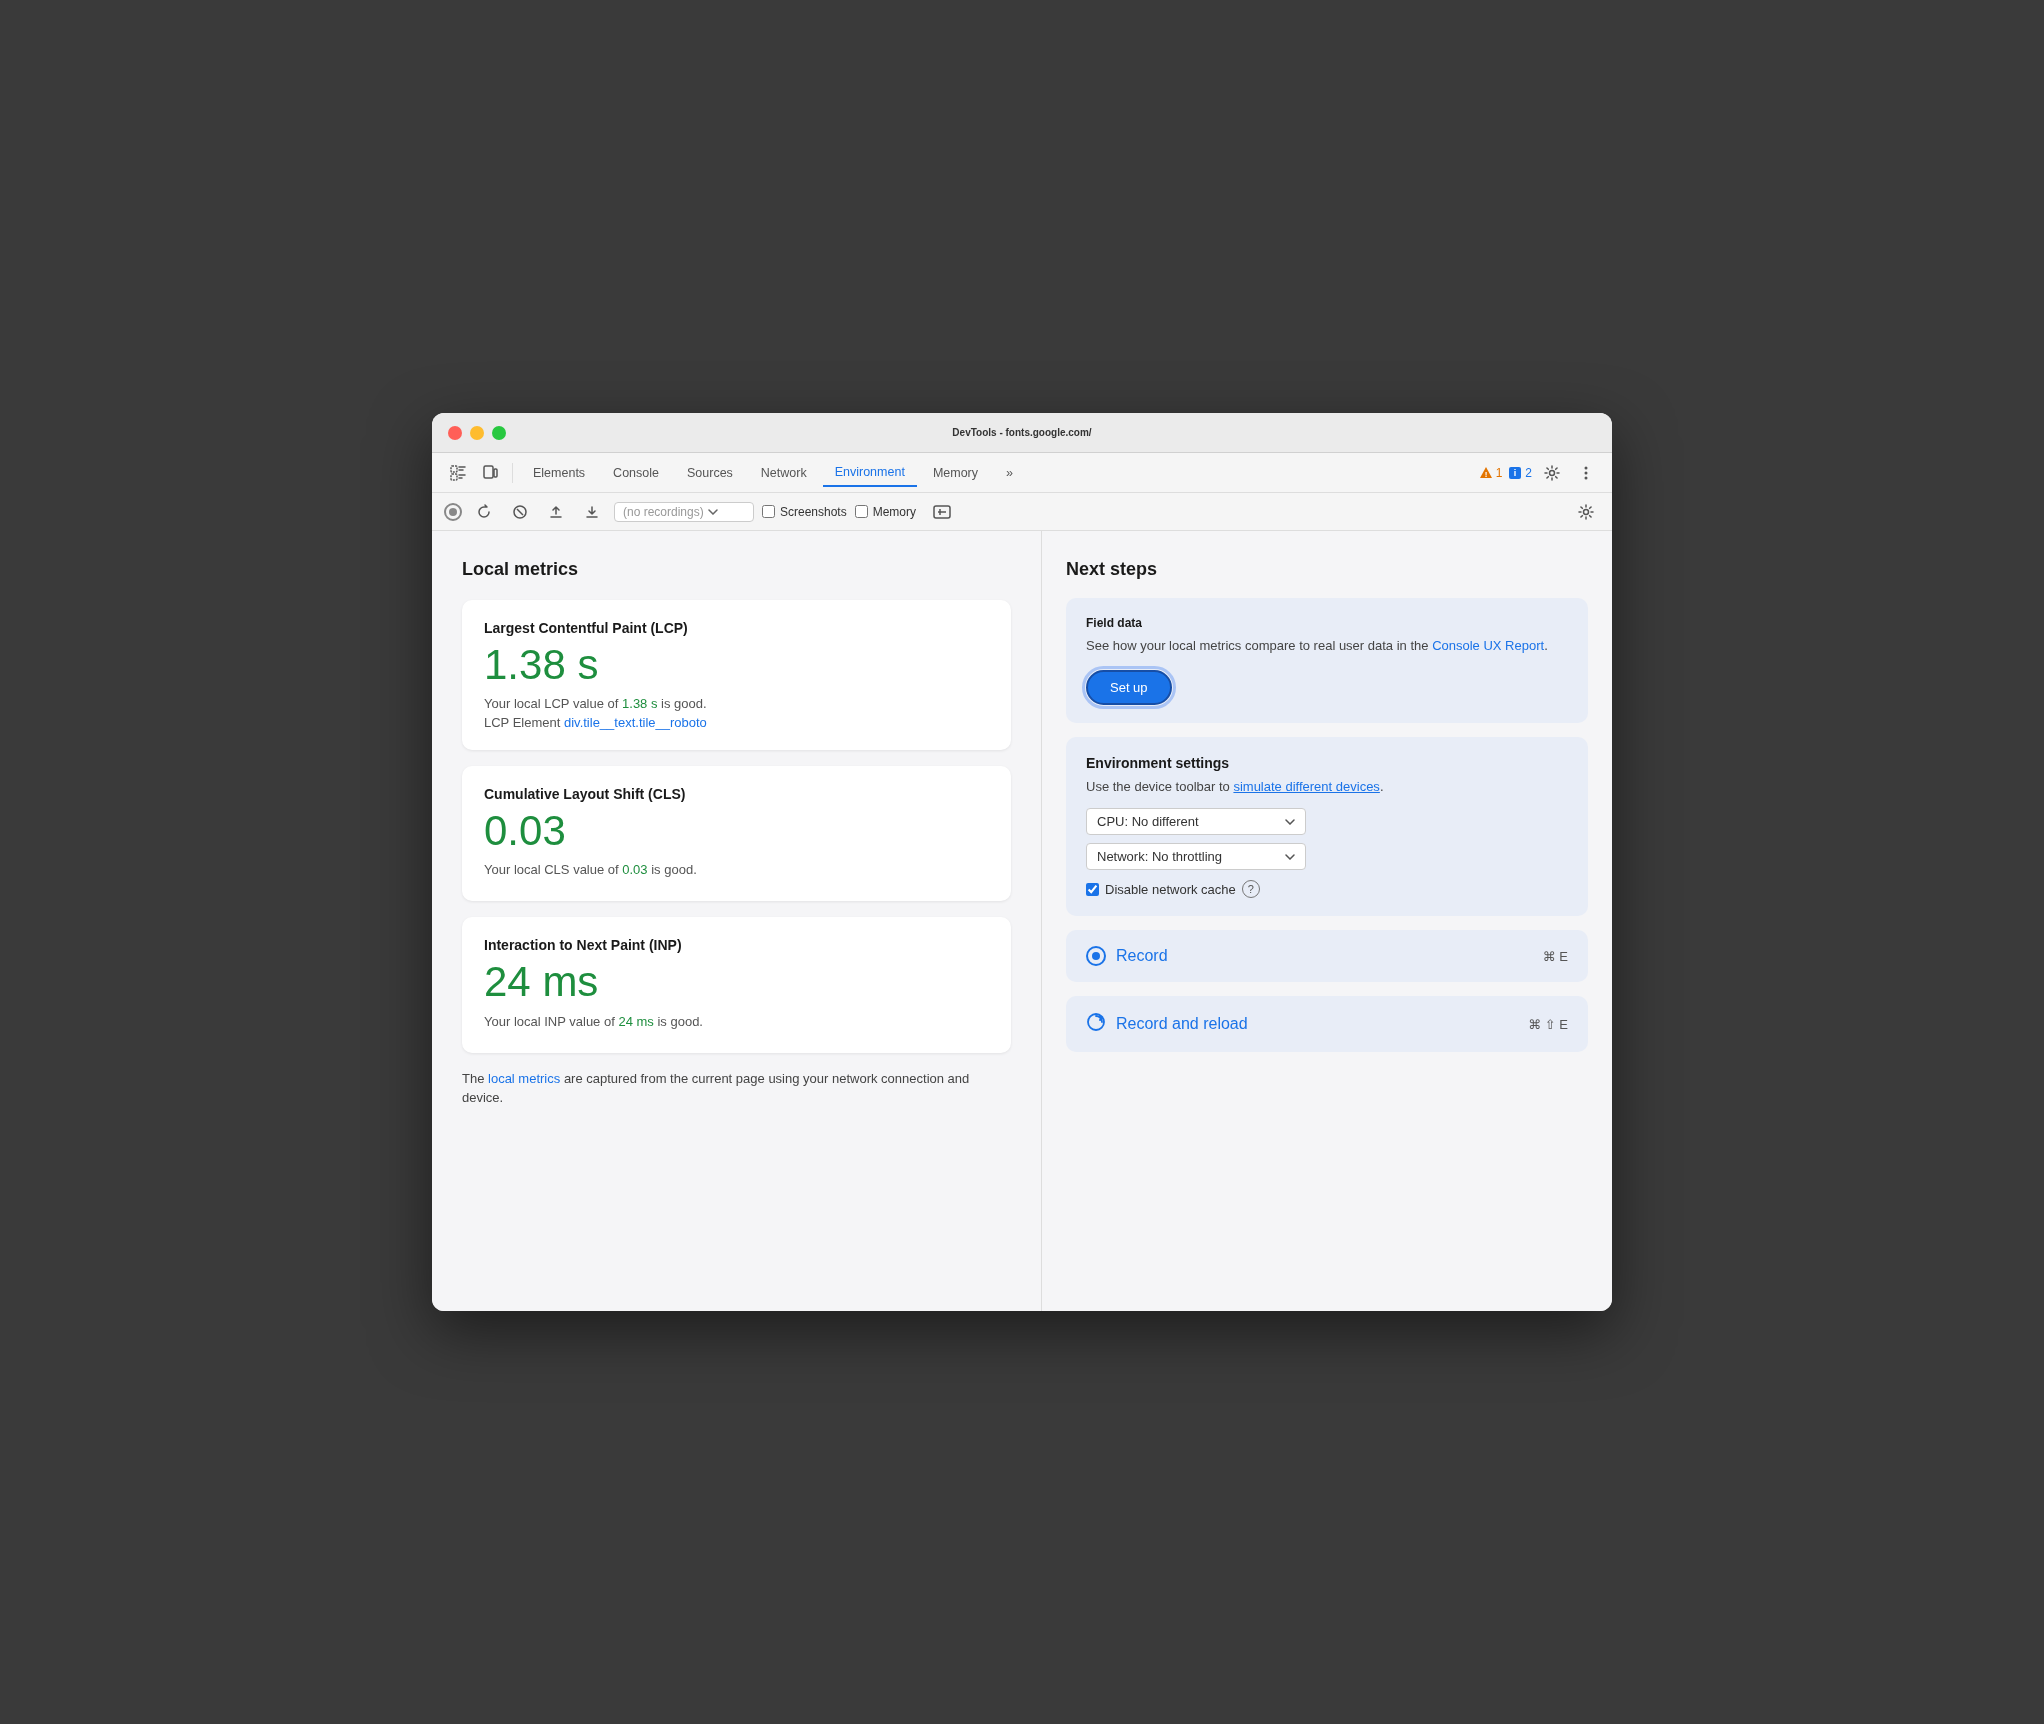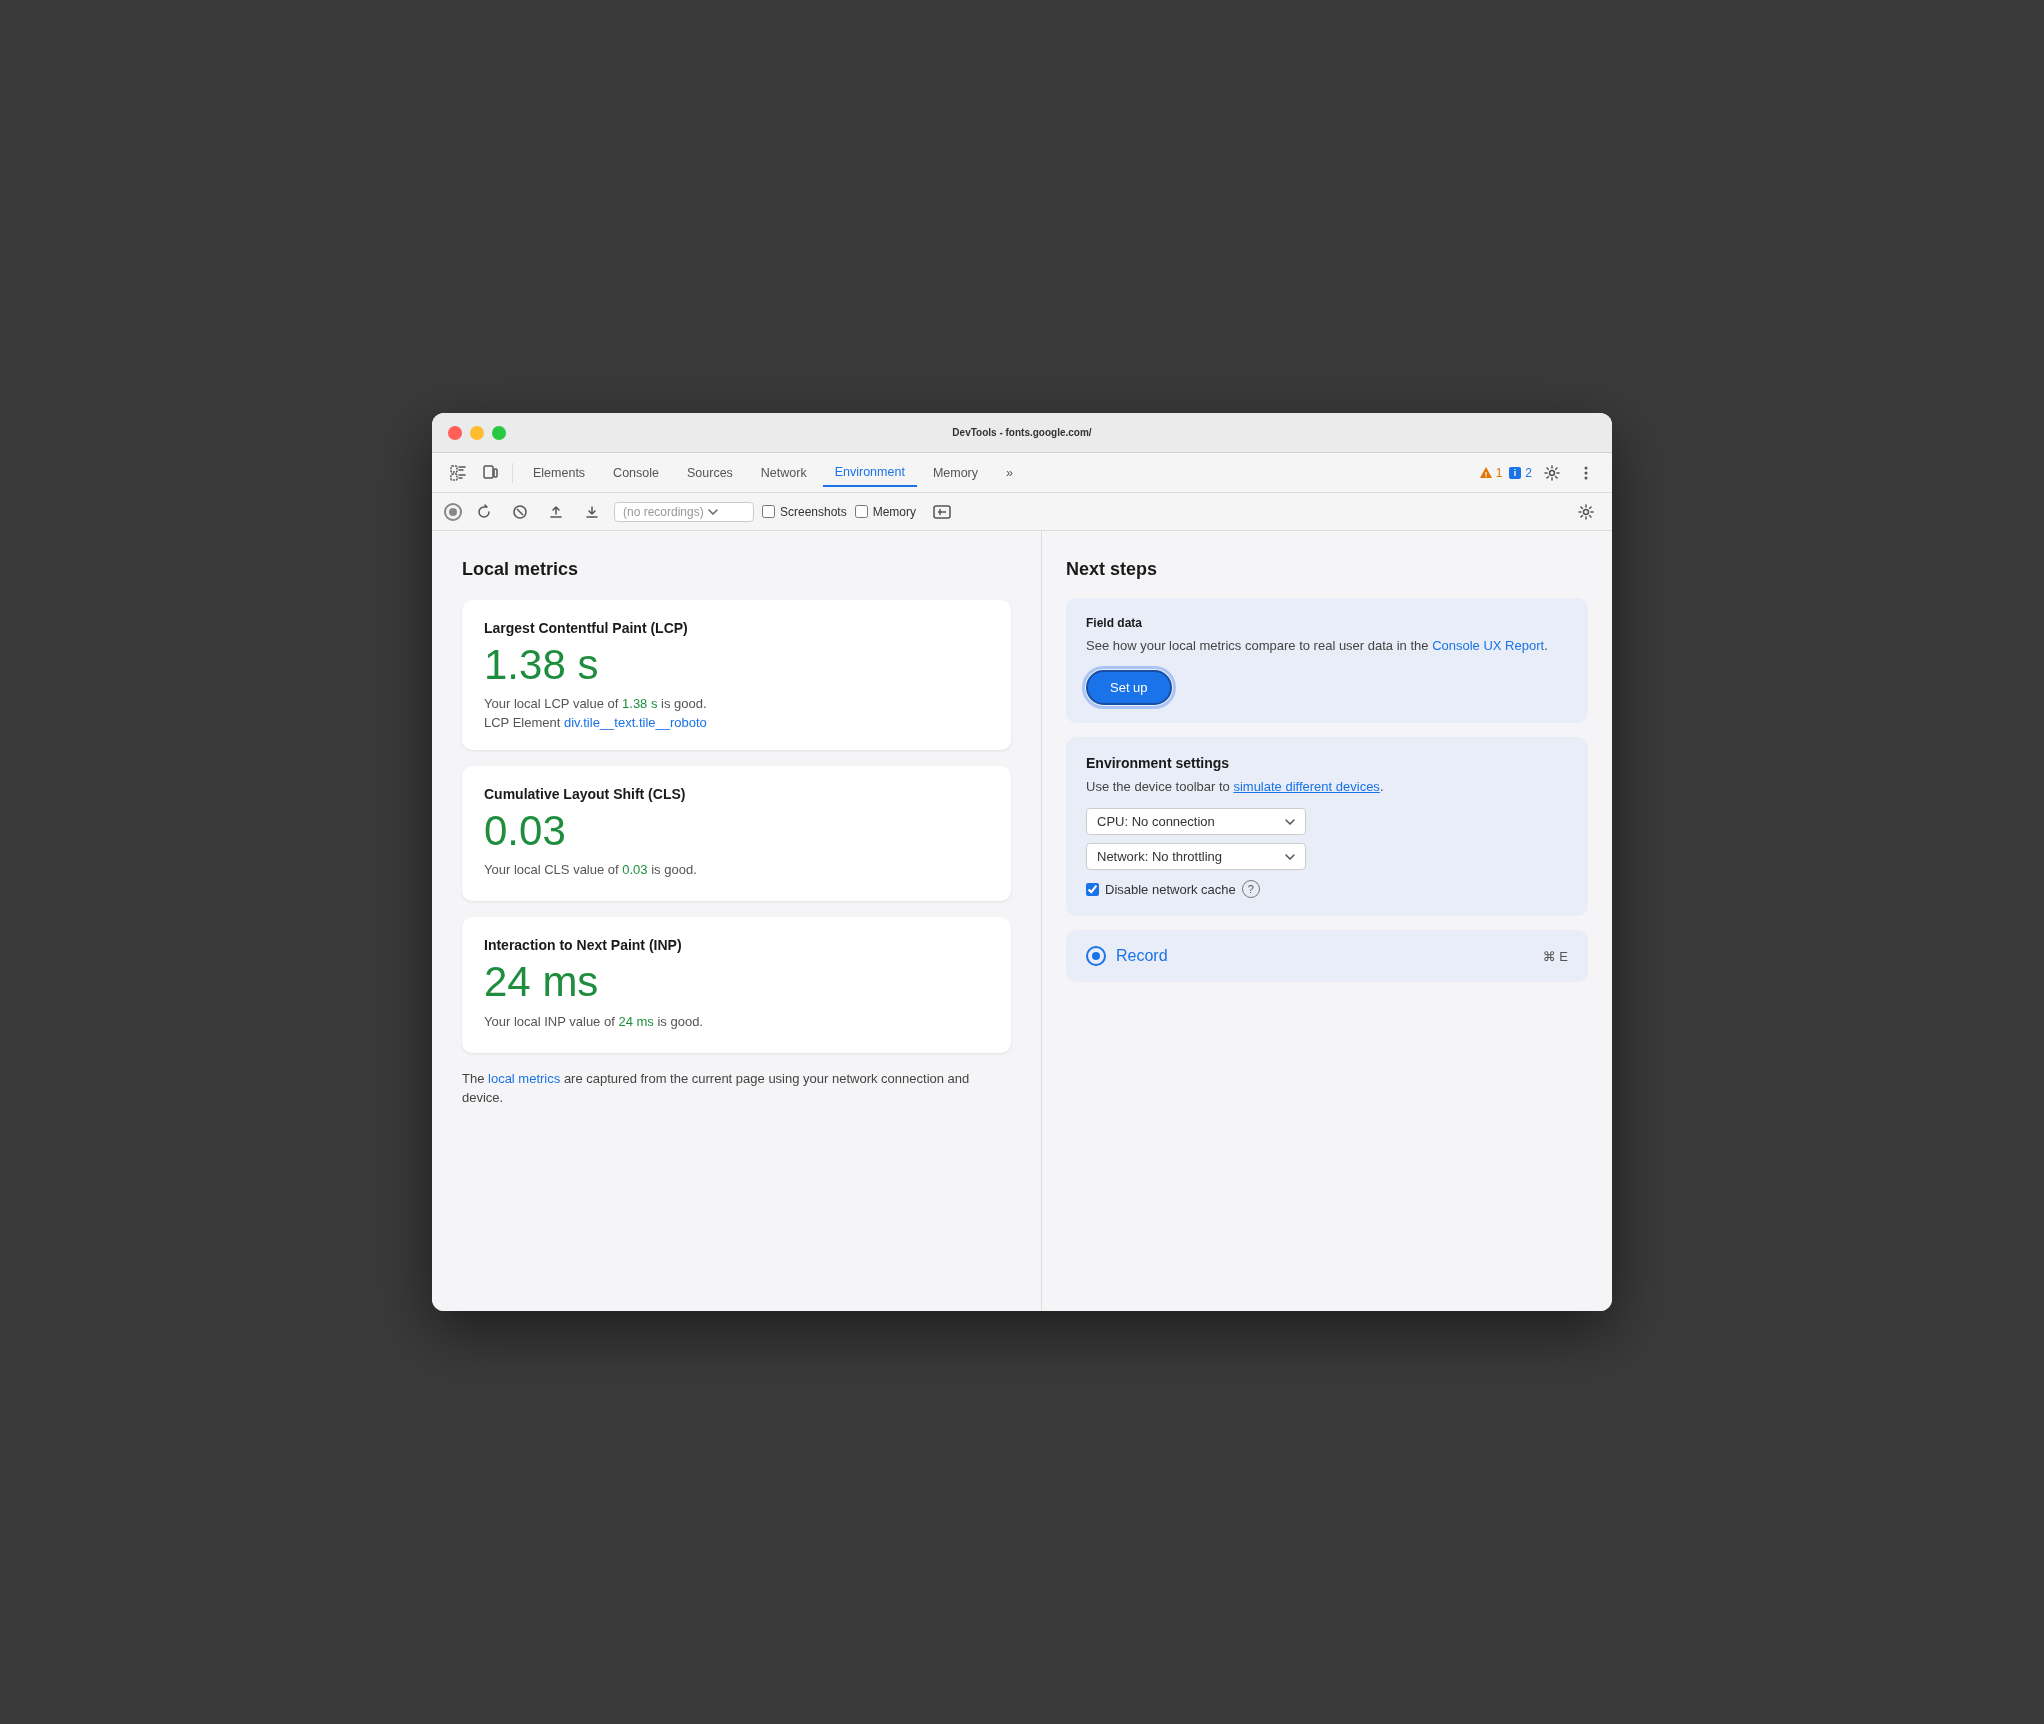--- a/index.html
+++ b/index.html
@@ -522,21 +522,21 @@
         </div>
         <button class="setup-btn">Set up</button>
       </div>
 
       <div class="env-card">
         <div class="env-title">Environment settings</div>
         <div class="env-desc">
           <span>Use the device toolbar to </span><a href="#">simulate different devices</a><span>.</span>
         </div>
         <div class="env-select">
-          <span>CPU: No connection</span>
+          <span>CPU: No different</span>
           <svg width="10" height="6" viewBox="0 0 10 6">
               <path d="M1 1l4 4 4-4" stroke="#555" stroke-width="1.5" fill="none" stroke-linecap="round"></path>
             </svg>
         </div>
         <div class="env-select">
           <span>Network: No throttling</span>
           <svg width="10" height="6" viewBox="0 0 10 6">
               <path d="M1 1l4 4 4-4" stroke="#555" stroke-width="1.5" fill="none" stroke-linecap="round"></path>
             </svg>
         </div>
@@ -550,15 +550,28 @@
       <div class="action-card">
         <div class="action-left">
           <div class="record-circle-icon">
             <div class="record-inner"></div>
           </div>
           <span>Record</span>
         </div>
         <span class="action-shortcut">⌘ E</span>
       </div>
 
+      <div class="action-card">
+        <div class="action-left">
+          <span class="reload-icon">
+            <svg width="20" height="20" viewBox="0 0 20 20" fill="none">
+              <circle cx="10" cy="10" r="8" stroke="#1a73e8" stroke-width="1.8"></circle>
+              <path d="M10 4a6 6 0 0 1 6 6" stroke="#1a73e8" stroke-width="1.8" stroke-linecap="round"></path>
+              <path d="M14 8l2-2-2-2" stroke="#1a73e8" stroke-width="1.8" stroke-linecap="round" stroke-linejoin="round"></path>
+            </svg>
+          </span>
+          <span>Record and reload</span>
+        </div>
+        <span class="action-shortcut">⌘ ⇧ E</span>
+      </div>
     </div>
   </div>
 </div>
 
 </body></html>

